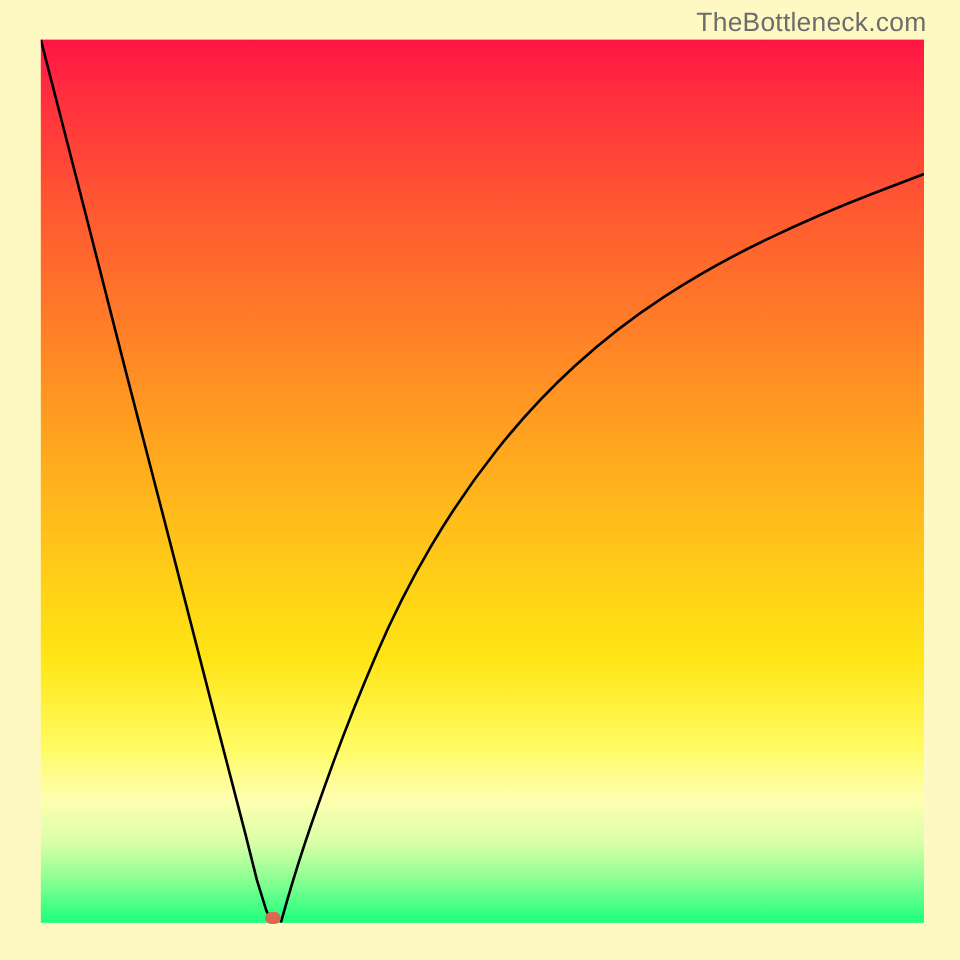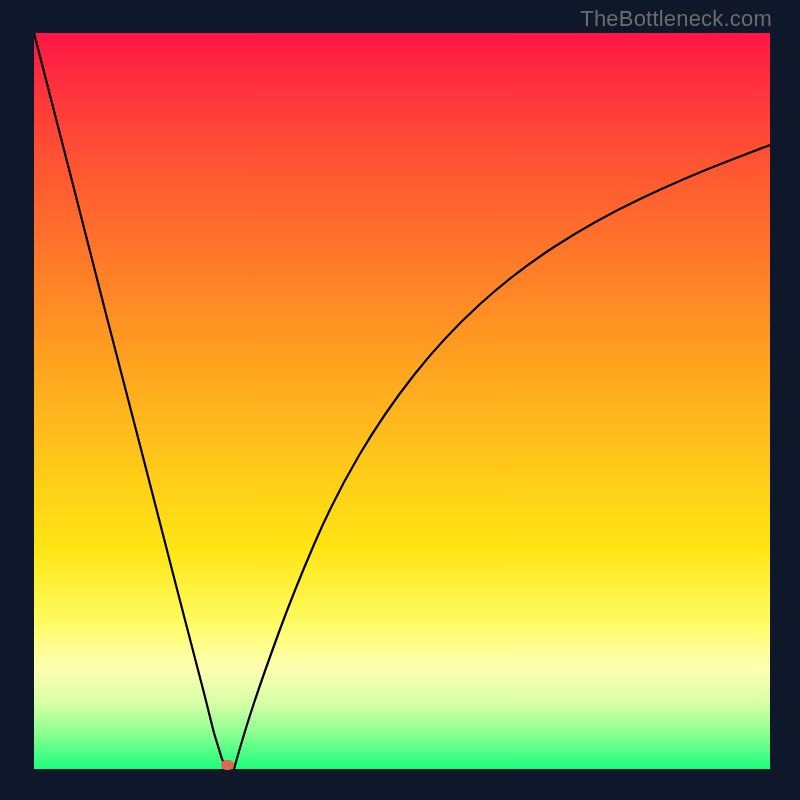--- a/index.html
+++ b/index.html
@@ -8,21 +8,21 @@
     width: 800px;
     height: 800px;
     overflow: hidden;
     background: #000;
     font-family: Arial, Helvetica, sans-serif;
   }
   .frame {
     position: relative;
     width: 800px;
     height: 800px;
-    background: #0f172a;
+    background: #fef9c3;
     text-align: center;
   }
   .plot-area {
     position: absolute;
     left: 34px;
     top: 33px;
     width: 736px;
     height: 736px;
     
     background: linear-gradient(

